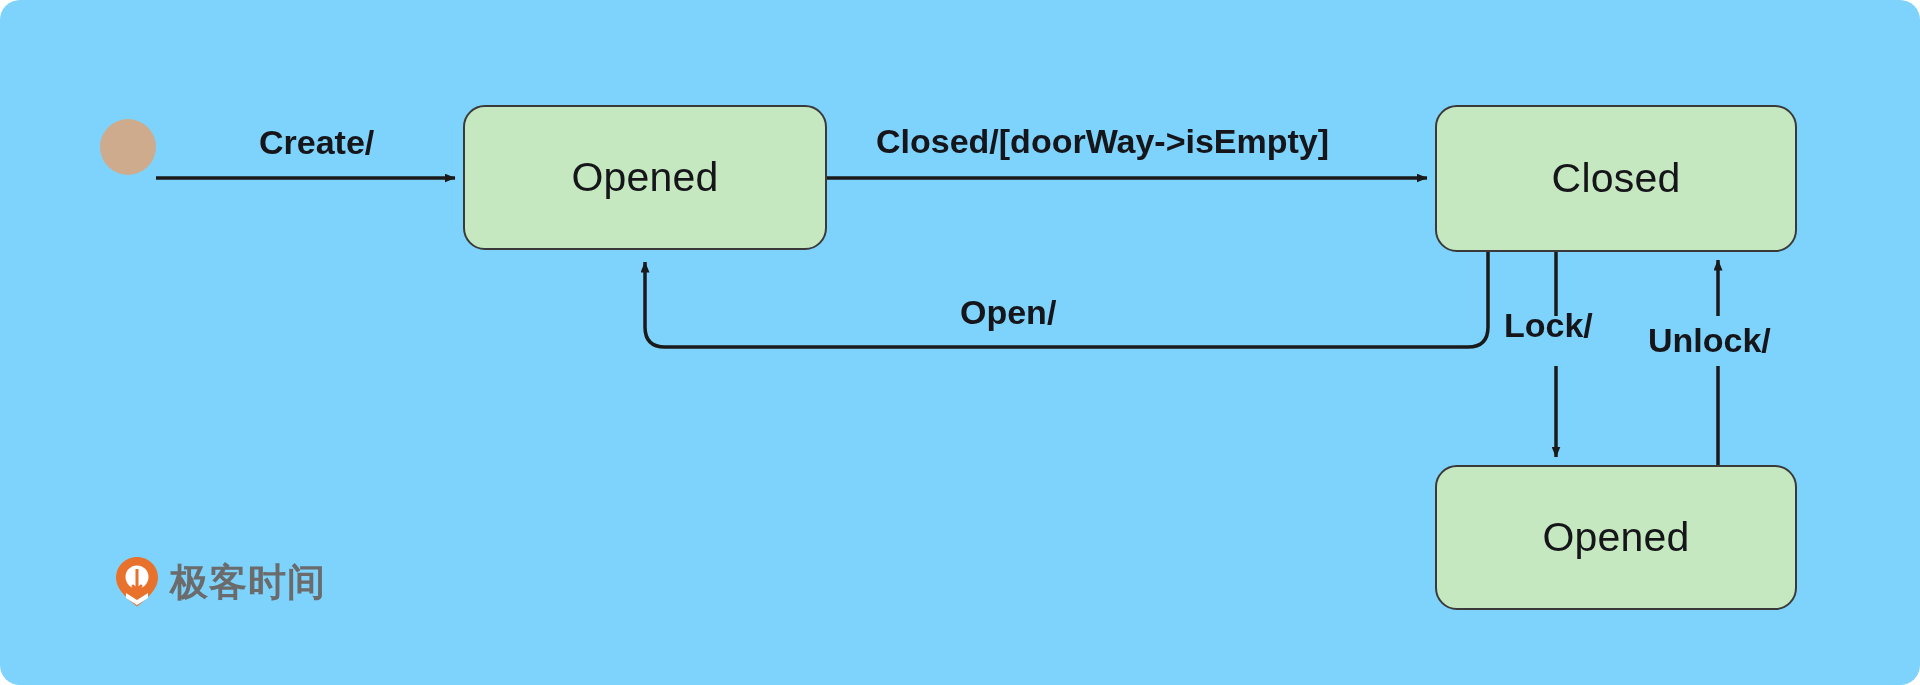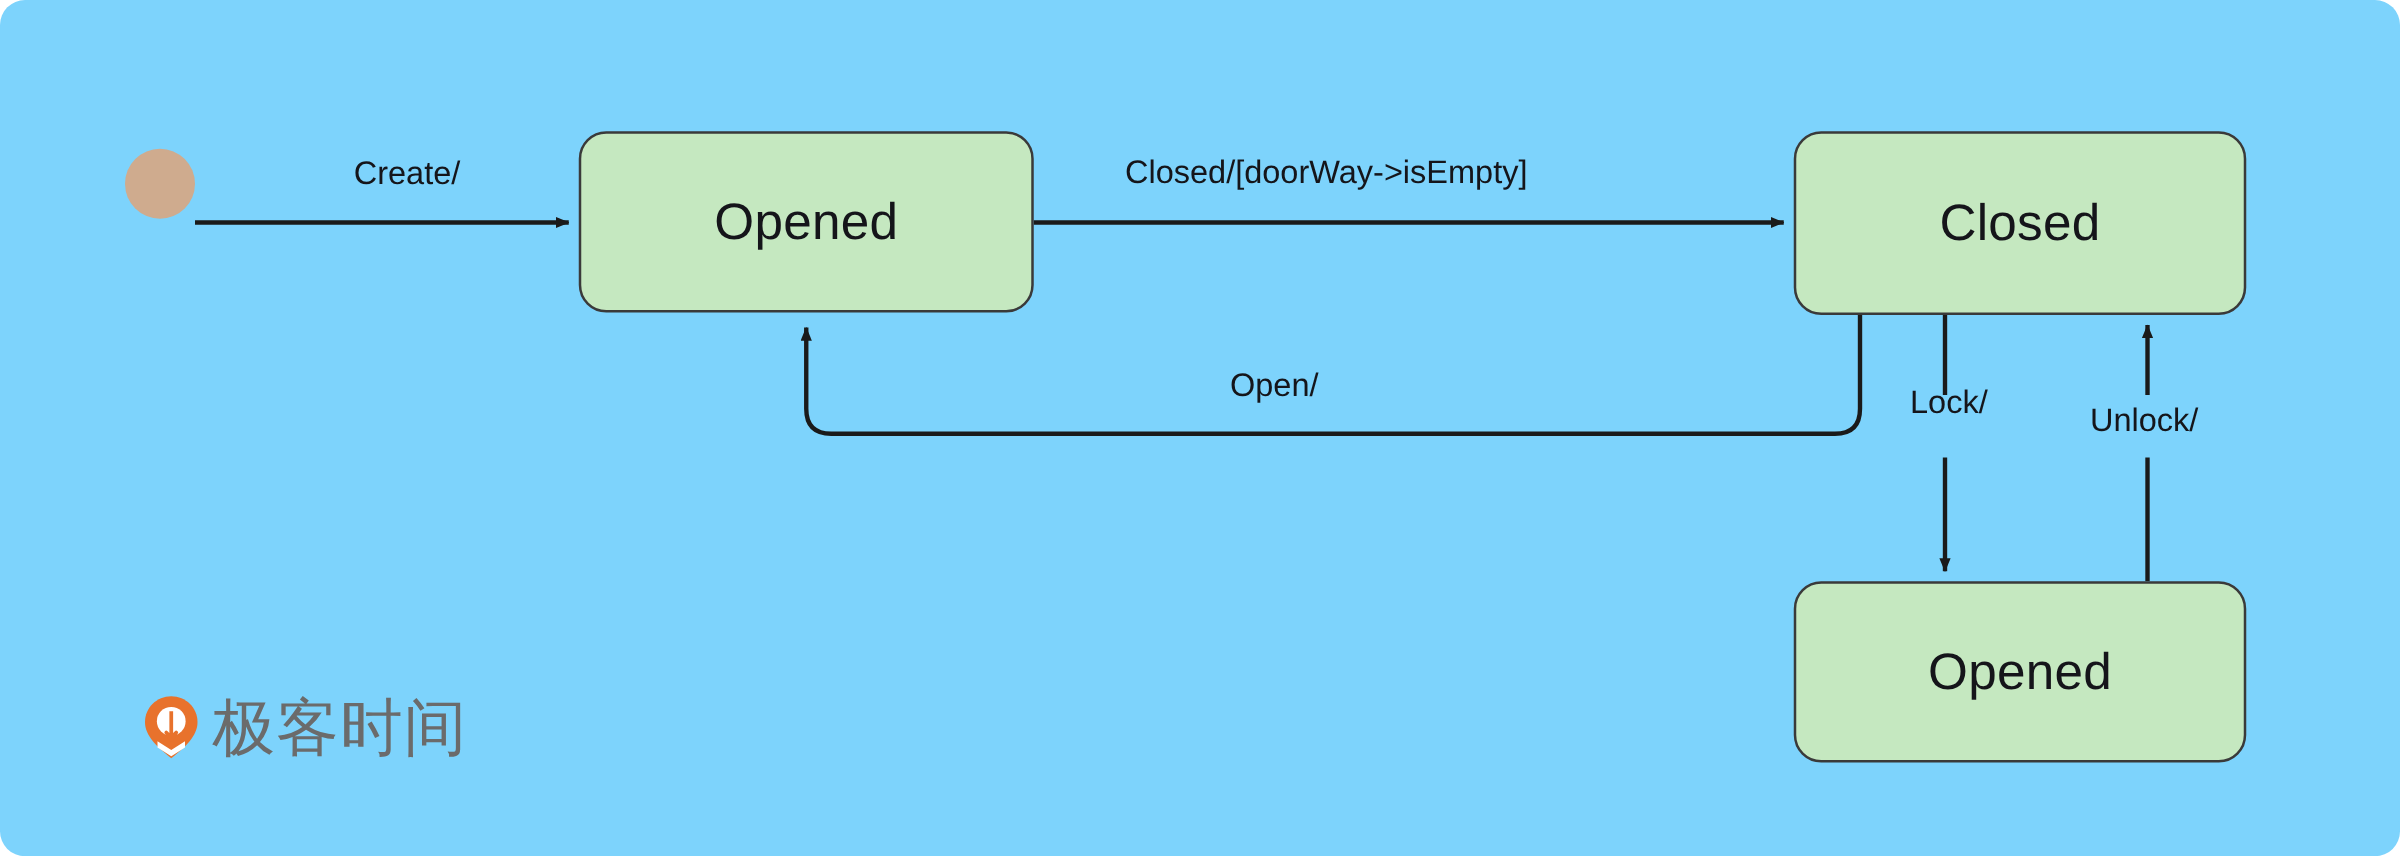--- a/index.html
+++ b/index.html
@@ -41,49 +41,48 @@
   .state-label {
     font-size: 41px;
     color: #15151a;
     font-weight: 400;
     letter-spacing: 0.2px;
     line-height: 1;
     white-space: nowrap;
   }
   .edge-label {
     position: absolute;
-    font-size: 26px;
+    font-size: 34px;
     color: #15151a;
-    font-weight: 400;
+    font-weight: 700;
     white-space: nowrap;
     line-height: 1;
-    margin-left: 24px;
   }
   .initial-node {
     position: absolute;
     border-radius: 50%;
     background: #cfab8e;
   }
   
   #watermark {
     position: absolute;
     display: flex;
     align-items: center;
     gap: 10px;
   }
   #watermark-logo {
     width: 46px;
     height: 52px;
     position: relative;
   }
   #watermark-text {
-    font-size: 50px;
+    font-size: 38px;
     color: #6b6b6b;
     font-family: "DejaVu Sans", "Liberation Sans", sans-serif;
-    font-weight: 400;
+    font-weight: 700;
     letter-spacing: 1px;
     line-height: 1;
   }
 </style>
 </head>
 <body>
 
 <div id="canvas">
 
   <svg id="diagram-svg" viewBox="0 0 1920 685" xmlns="http://www.w3.org/2000/svg">

